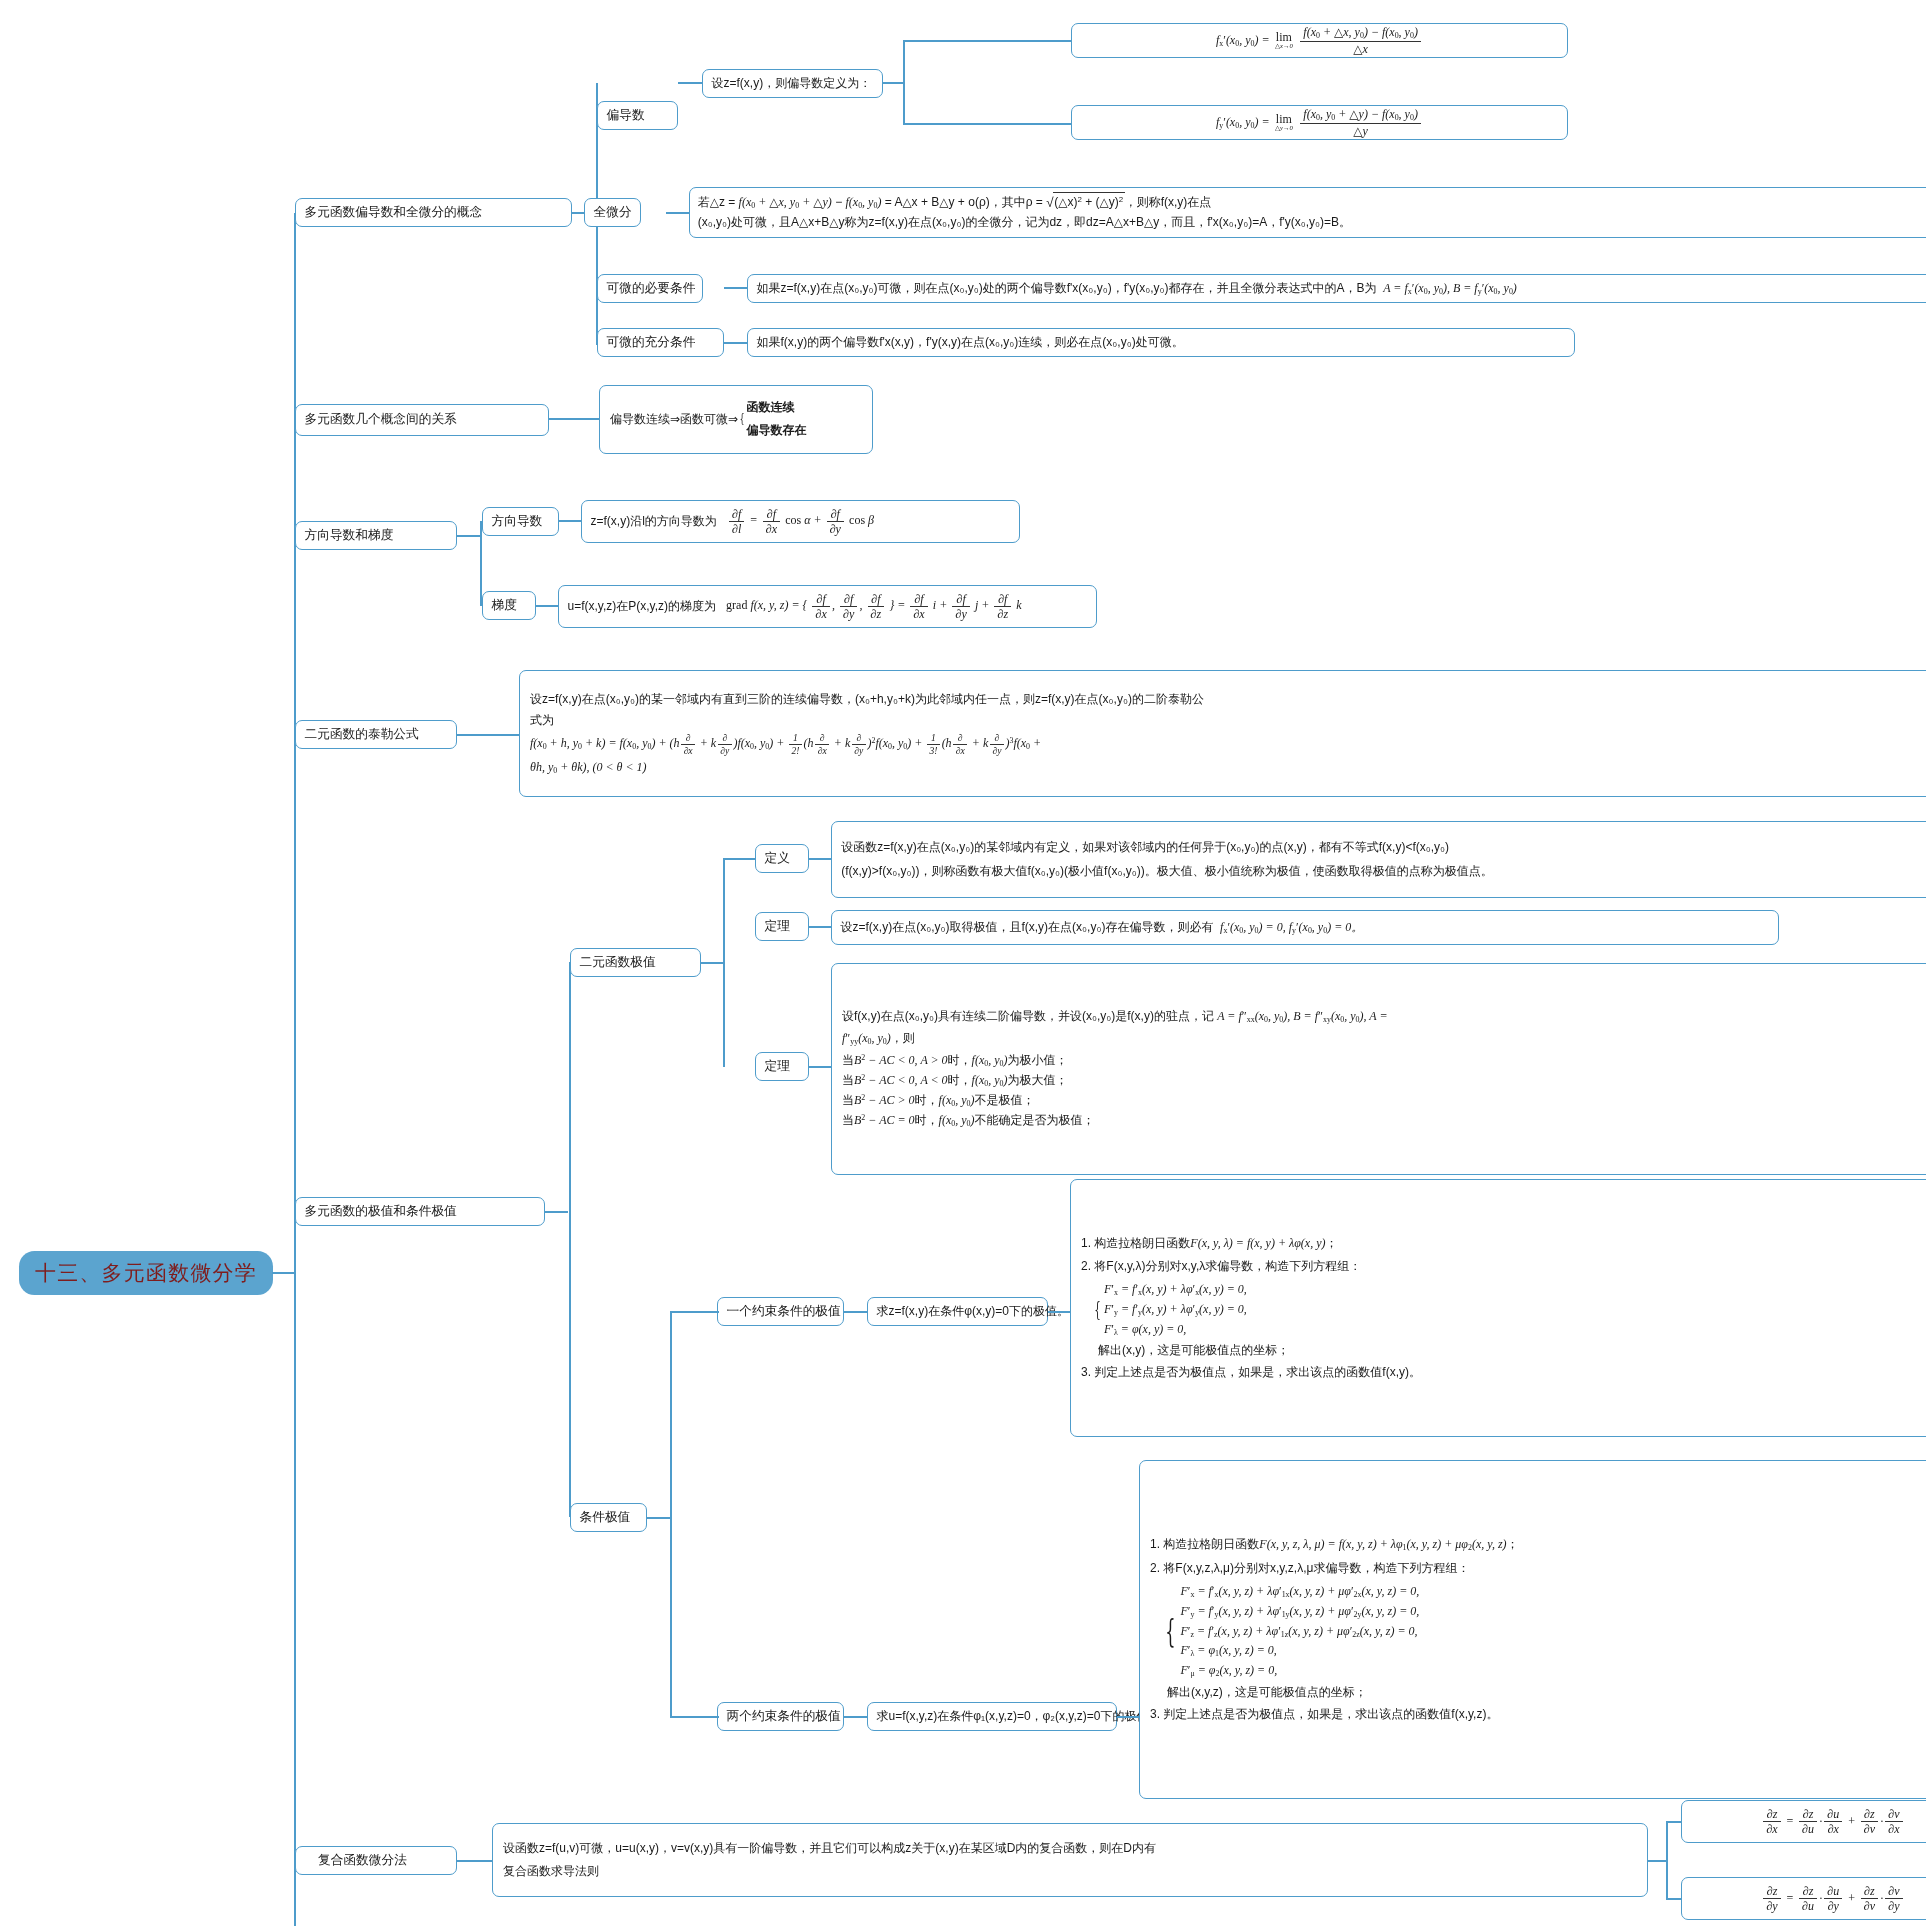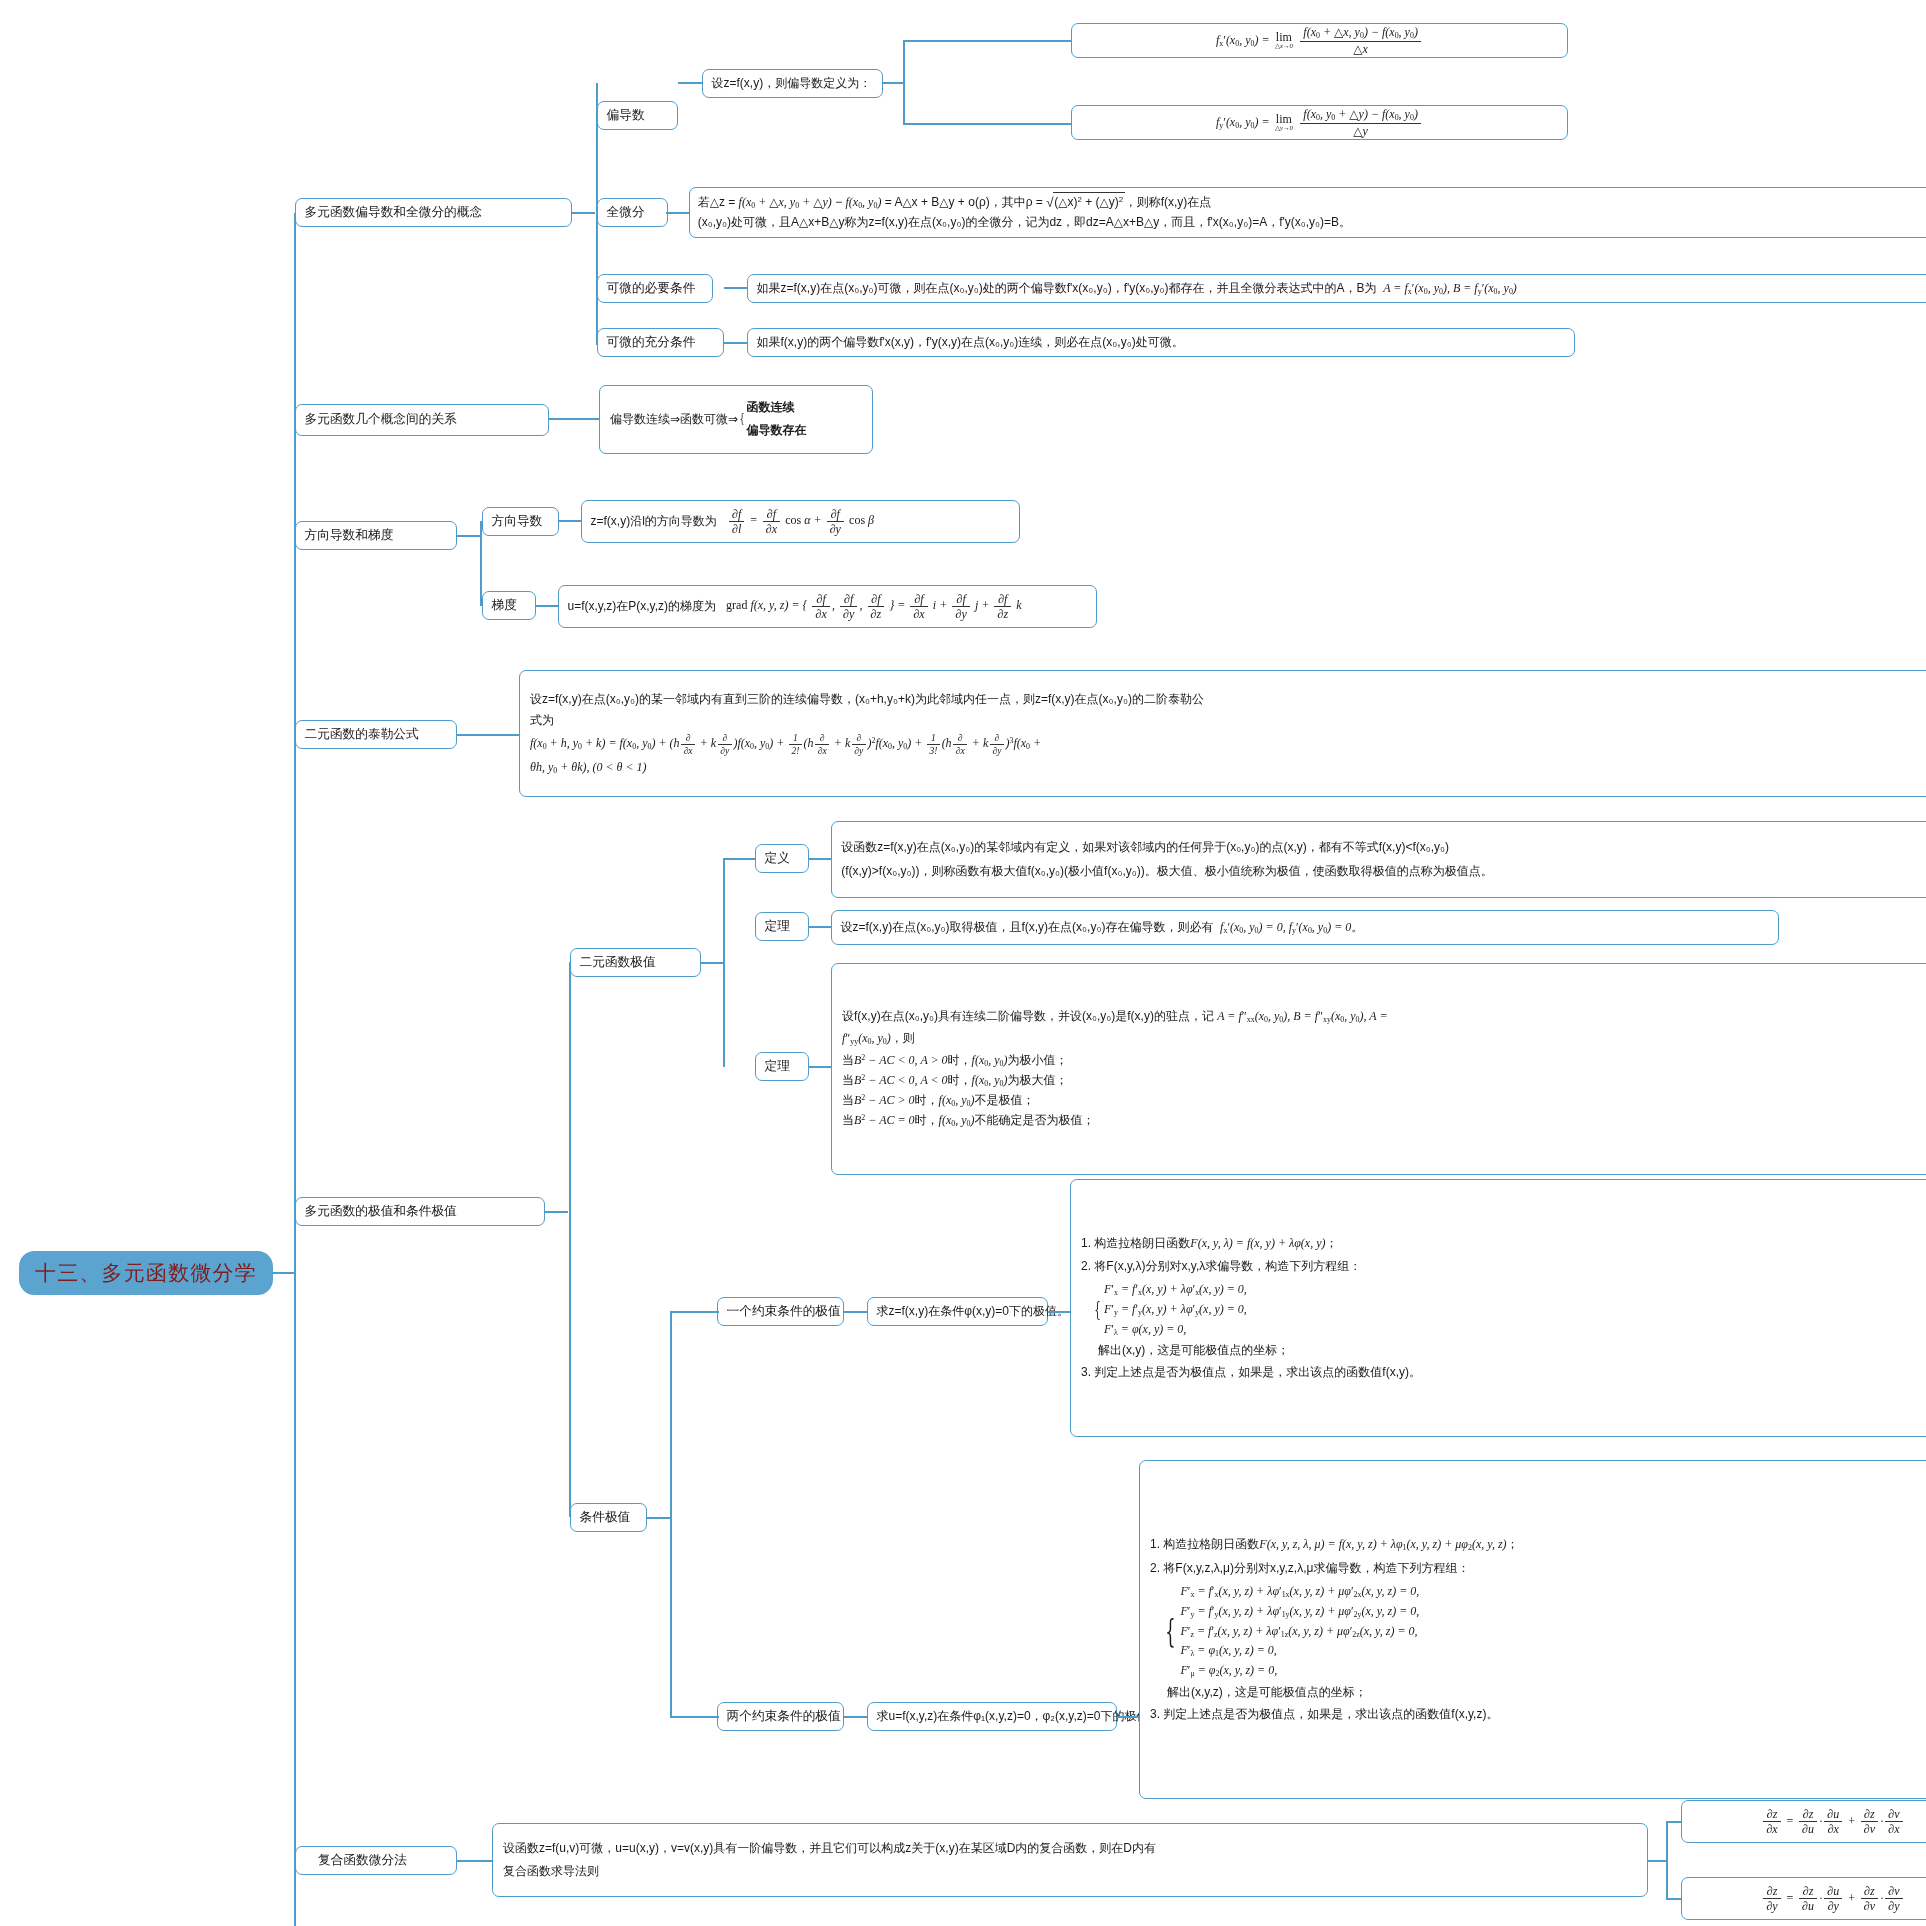--- a/index.html
+++ b/index.html
@@ -145,36 +145,36 @@
       <span class="frac">
           <span class="n">f(x<sub>0</sub>, y<sub>0</sub> + △y) − f(x<sub>0</sub>, y<sub>0</sub>)</span>
           <span class="d">△y</span>
         </span>
     </span>
   </div>
 
   <div class="ln lnh" style="left:918px;top:40px;width:154px;"></div>
   <div class="ln lnh" style="left:918px;top:123px;width:154px;"></div>
 
-  <div class="node pad" style="left:597px;top:198px;width:71px;height:29px;">
+  <div class="node pad" style="left:584px;top:198px;width:57px;height:29px;">
     <span class="lab">全微分</span>
   </div>
   <div class="ln lnh" style="left:666px;top:212px;width:23px;"></div>
 
   <div class="node" style="left:689px;top:187px;width:1247px;height:51px;padding:3.9px 7.7px;">
     <div class="inner">
       <div class="body" style="white-space:nowrap;">
         若△z = <span class="math">f(x<sub>0</sub> + △x, y<sub>0</sub> + △y)</span> − <span class="math">f(x<sub>0</sub>, y<sub>0</sub>)</span> = A△x + B△y + o(ρ)，其中ρ =
         <span class="sqrt"><span class="rad">(△x)<sup>2</sup> + (△y)<sup>2</sup></span></span>，则称f(x,y)在点
       </div>
       <div class="body" style="white-space:nowrap;">(x₀,y₀)处可微，且A△x+B△y称为z=f(x,y)在点(x₀,y₀)的全微分，记为dz，即dz=A△x+B△y，而且，f'x(x₀,y₀)=A，f'y(x₀,y₀)=B。</div>
     </div>
   </div>
 
-  <div class="node pad" style="left:597px;top:274px;width:116px;height:29px;">
+  <div class="node pad" style="left:597px;top:274px;width:106px;height:29px;">
     <span class="lab">可微的必要条件</span>
   </div>
   <div class="ln lnh" style="left:724px;top:287px;width:23px;"></div>
 
   <div class="node pad" style="left:747px;top:274px;width:1487px;height:29px;">
     <span class="body nw">
       <span>如果z=f(x,y)在点(x₀,y₀)可微，则在点(x₀,y₀)处的两个偏导数f'x(x₀,y₀)，f'y(x₀,y₀)都存在，并且全微分表达式中的A，B为</span>
       &nbsp;<span class="math">A = f<sub>x</sub><span class="prime">′</span>(x<sub>0</sub>, y<sub>0</sub>), B = f<sub>y</sub><span class="prime">′</span>(x<sub>0</sub>, y<sub>0</sub>)</span>
     </span>
   </div>

